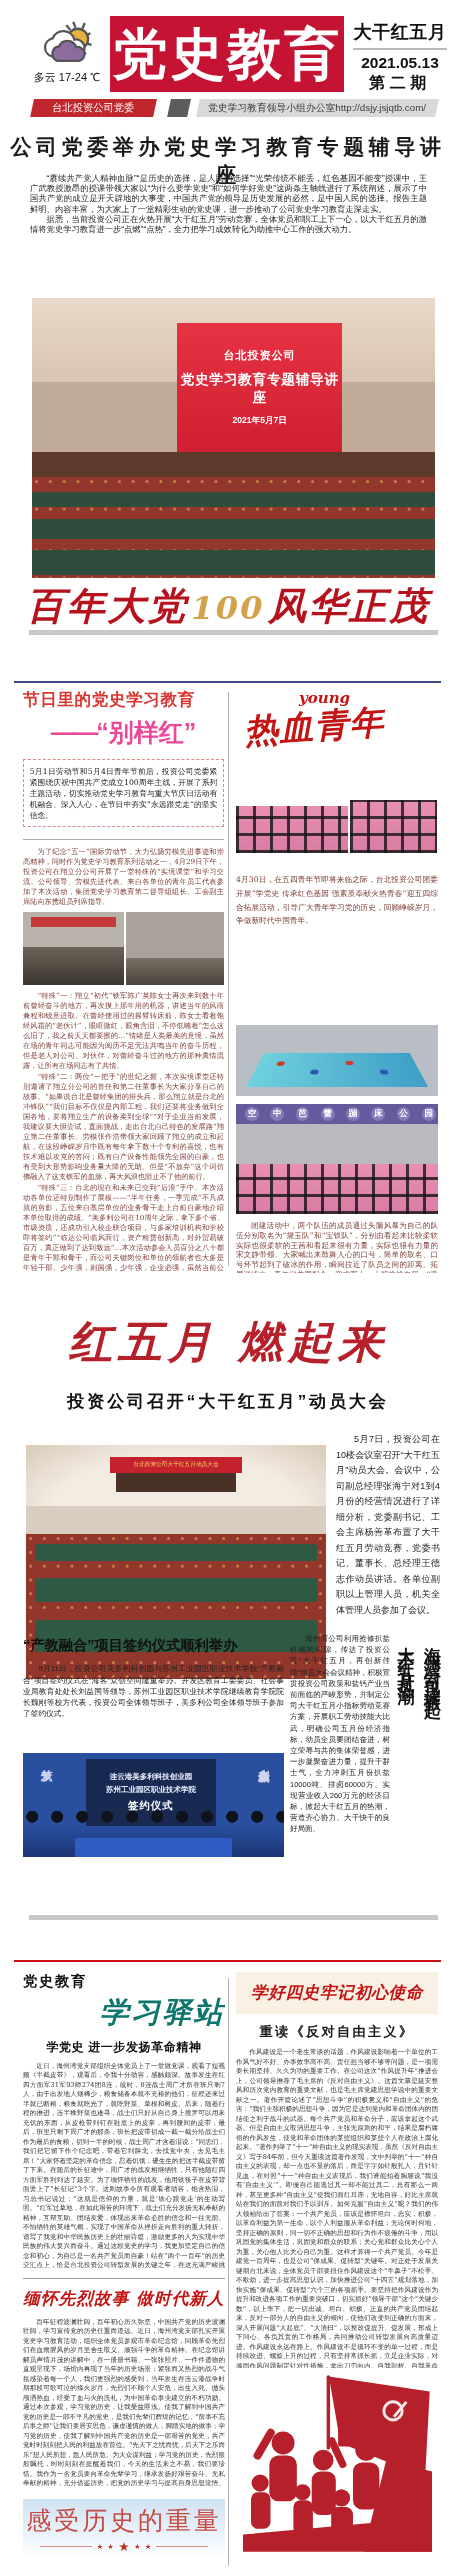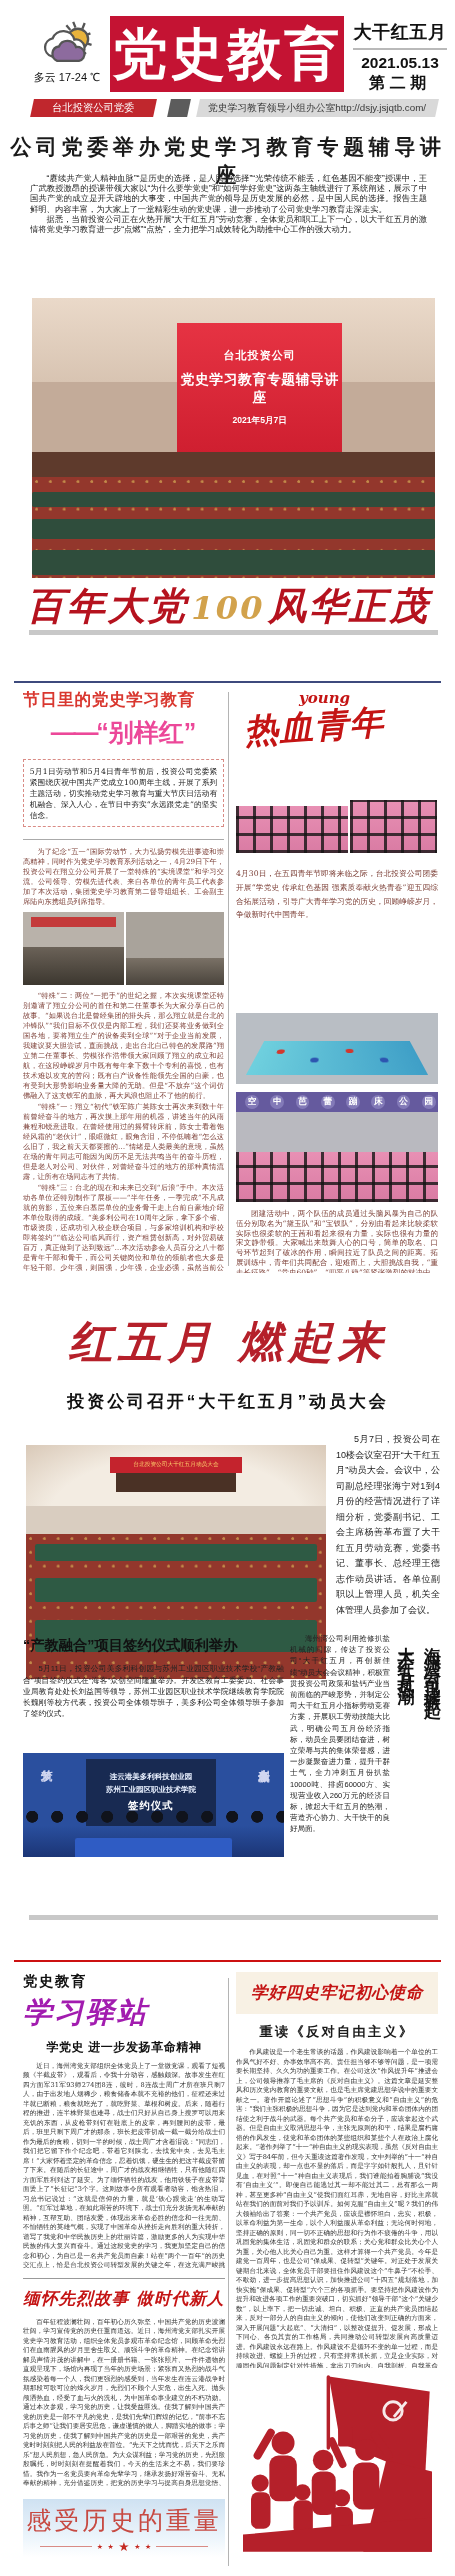--- a/index.html
+++ b/index.html
@@ -80,21 +80,21 @@
   .young-script{font-family:"DejaVu Serif",serif;font-style:italic;color:#c41414;font-size:15px;font-weight:bold;}
   .s2-callig{font-family:"DejaVu Serif",serif;font-style:italic;font-weight:bold;
              color:#c41414;font-size:34px;letter-spacing:1.1px;line-height:1;transform:rotate(-4deg);}
   .tramp{height:85px;position:relative;overflow:hidden;}
   .roof{background:linear-gradient(180deg,#d9dce1,#c4c8ce);
         background-image:repeating-linear-gradient(105deg,rgba(255,255,255,.65) 0 1.1px,rgba(0,0,0,0) 1.1px 9.2px);}
   .pinkgrid{background:
       repeating-linear-gradient(0deg,rgba(20,20,20,.8) 0 2.9px,rgba(0,0,0,0) 2.9px 17px),
       repeating-linear-gradient(90deg,rgba(20,20,20,.8) 0 2.9px,rgba(0,0,0,0) 2.9px 17px),
       linear-gradient(#e890b4,#d97ba3);}
-  .caption{font-family:"DejaVu Serif",serif;color:#7d4038;font-size:7.7px;line-height:13.8px;text-align:justify;margin:14px 0;}
+  .caption{font-family:"DejaVu Serif",serif;color:#7d4038;font-size:7.7px;line-height:13.8px;text-align:justify;margin:20px 0;}
   .footprint{height:148px;position:relative;overflow:hidden;margin-top:1.1px;}
   .fp-roof{position:absolute;top:0;left:0;width:100%;height:52%;}
   .fp-floor{position:absolute;bottom:0;left:0;width:100%;height:48%;background:#b9bec4;}
   .fp-mat{position:absolute;left:10%;bottom:4%;width:80%;height:30%;
           background:linear-gradient(90deg,#6fd0de,#3f9fc7);transform:perspective(126px) rotateX(40deg);}
   .fp-dot{position:absolute;width:8px;height:5.7px;border-radius:50%;}
   .group{height:110px;position:relative;overflow:hidden;margin-top:8px;background:#b9b9bf;}
   .sign-band{position:absolute;top:0;left:0;width:100%;height:19.5px;background:#655a9e;
              display:flex;align-items:center;justify-content:space-around;padding:0 3.4px;}
   .sign-band b{color:#fff;font-size:8.6px;background:#837ab8;border-radius:50%;width:13.8px;height:13.8px;
@@ -140,22 +140,22 @@
   .s4r-body p{margin:0;text-indent:2em;}
   .vtitles{display:flex;flex-direction:row-reverse;gap:3.4px;margin-left:4.6px;}
   .vtitle{writing-mode:vertical-rl;text-orientation:upright;font-weight:bold;color:#111;
       font-size:17px;letter-spacing:6.9px;height:241px;}
   
   .graybar2{top:1915px;}
   .sec5{position:absolute;left:0;top:1972px;width:456px;height:600px;}
   .sec5-left{position:absolute;left:23px;top:0;width:202px;height:600px;overflow:hidden;}
   .sec5-right{position:absolute;left:236px;top:0;width:202px;height:600px;overflow:hidden;}
   .s5-kicker{font-size:14.3px;font-weight:bold;color:#111;letter-spacing:1.7px;}
-  .s5-callig{font-family:"DejaVu Serif",serif;font-style:italic;font-weight:bold;color:#a21caf;
-      text-align:left;font-size:29px;margin-top:2.3px;letter-spacing:2.3px;}
+  .s5-callig{font-family:"DejaVu Serif",serif;font-style:italic;font-weight:bold;color:#0f766e;
+      text-align:right;font-size:29px;margin-top:2.3px;letter-spacing:2.3px;}
   .s5-atitle{font-size:12px;font-weight:bold;color:#111;text-align:center;margin-top:5.7px;letter-spacing:0.6px;}
   .serif-body{font-family:"DejaVu Serif",serif;font-size:6.6px;line-height:9.5px;color:#333;text-align:justify;}
   .serif-body p{margin:0;text-indent:2em;}
   .s5-b1{height:208px;overflow:hidden;margin-top:5.7px;}
   .s5-hr{border:none;border-top:0.6px solid #999;margin:8px 0 9.2px 0;}
   .s5-callig2{font-family:"DejaVu Serif",serif;font-style:italic;font-weight:bold;color:#c41414;
       text-align:center;font-size:16.6px;letter-spacing:1.1px;}
   .s5-b2{height:170px;overflow:hidden;margin-top:8px;}
   .weight-banner{margin-top:11.5px;height:53px;background:linear-gradient(180deg,#cfe2f2,#eef6fc 70%,#ffffff);
       text-align:center;padding-top:4.6px;}
@@ -252,22 +252,22 @@
       <div class="s2-photos">
         <div class="photo mini-photo" style="width:101px;">
           <div class="mp-banner"></div>
           <div class="mp-table"></div>
         </div>
         <div class="photo mini-photo" style="width:98px;background:#a9a39b;">
           <div class="mp-table" style="height:38%;background:linear-gradient(180deg,#7a7166,#4a443c);"></div>
         </div>
       </div>
       <div class="maroon">
+        <p>“特殊”一：翔立“初代”铁军陈广英陈女士再次来到数十年前曾经奋斗的地方，再次摸上那年用的机器，讲述当年的风雨兼程和锐意进取。在曾经使用过的摇臂转床前，陈女士看着饱经风霜的“老伙计”，眼眶微红，眼角含泪，不停低喃着“怎么这么旧了，我之前天天都要擦的…”情绪是人类最美的意境，虽然在场的青年同志可能因为阅历不足无法共鸣当年的奋斗历程，但是老人对公司、对伙伴，对曾经奋斗过的地方的那种真情流露，让所有在场同志有了共情。</p>
         <p>“特殊”二：两位“一把手”的世纪之握，本次实境课堂还特别邀请了翔立分公司的首任和第二任董事长为大家分享自己的故事。“如果说台北是曾经集团的排头兵，那么翔立就是台北的冲锋队”“我们目标不仅仅是内部工程，我们还要将业务做到全国各地，要将翔立生产的设备卖到全球”“对于企业当前发展，我建议要大胆尝试，直面挑战，走出台北自己特色的发展路”翔立第二任董事长、劳模张作浩带领大家回顾了翔立的成立和起航，在这段峥嵘岁月中既有每年拿下数十个专利的喜悦，也有技术难以攻克的苦闷；既有自产设备性能领先全国的自豪，也有受到大形势影响业务量大降的无助。但是“不放弃”这个词仿佛融入了这支铁军的血脉，再大风浪也阻止不了他的前行。</p>
-        <p>“特殊”一：翔立“初代”铁军陈广英陈女士再次来到数十年前曾经奋斗的地方，再次摸上那年用的机器，讲述当年的风雨兼程和锐意进取。在曾经使用过的摇臂转床前，陈女士看着饱经风霜的“老伙计”，眼眶微红，眼角含泪，不停低喃着“怎么这么旧了，我之前天天都要擦的…”情绪是人类最美的意境，虽然在场的青年同志可能因为阅历不足无法共鸣当年的奋斗历程，但是老人对公司、对伙伴，对曾经奋斗过的地方的那种真情流露，让所有在场同志有了共情。</p>
         <p>“特殊”三：台北的现在和未来已交到“后浪”手中。本次活动各单位还特别制作了展板——“半年任务，一季完成”不凡成就的剪影，五位来自基层单位的业务骨干走上台前自豪地介绍本单位取得的成绩。“美多利公司在10周年之际，拿下多个省、市级资质，还成功引入校企联合项目，与多家培训机构和学校即将签约”“临达公司临风而行，资产租赁创新高，对外贸易破百万，真正做到了达到致远”…本次活动参会人员百分之八十都是青年干部和骨干，而公司关键岗位和单位的领航者也大多是年轻干部。少年强，则国强，少年强，企业必强，虽然当前公司的发展有忐忑、有迷茫，但是只要有这群“与天不老与国无疆”的少年郎，那就一定会一直走在大路上。</p>
       </div>
 
     </div>
 
     <div class="sec2-right">
       <div style="position:relative;height:79px;">
         <span class="young-script" style="position:absolute;left:63px;top:0;">young</span>
         <div class="s2-callig" style="position:absolute;left:8px;top:19.5px;">热血青年</div>
       </div>

